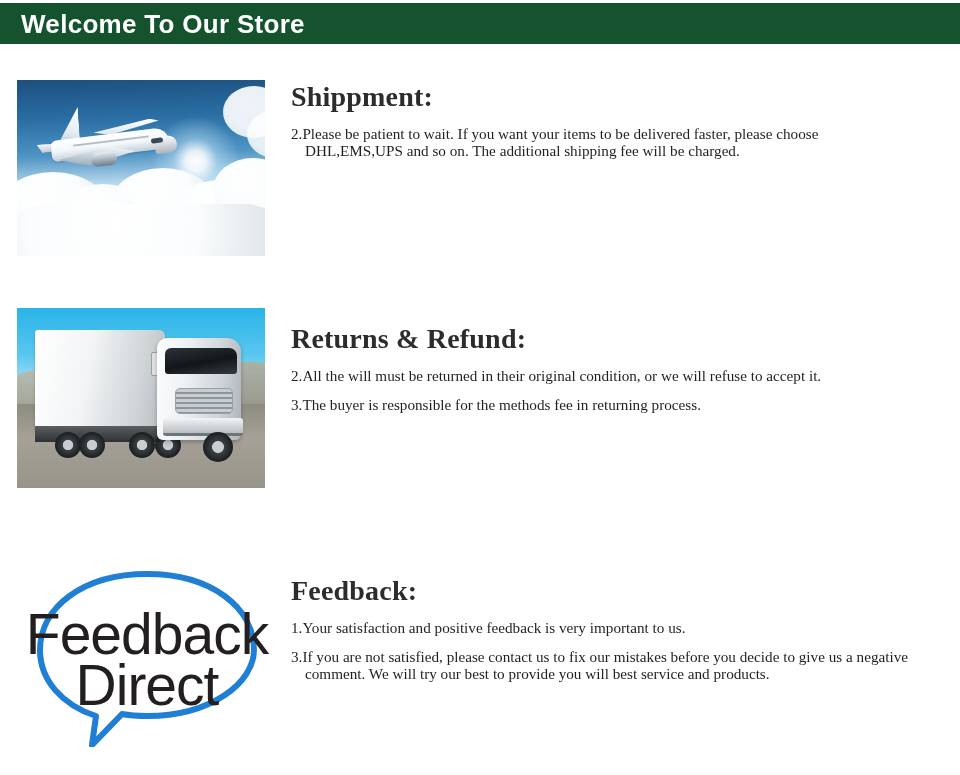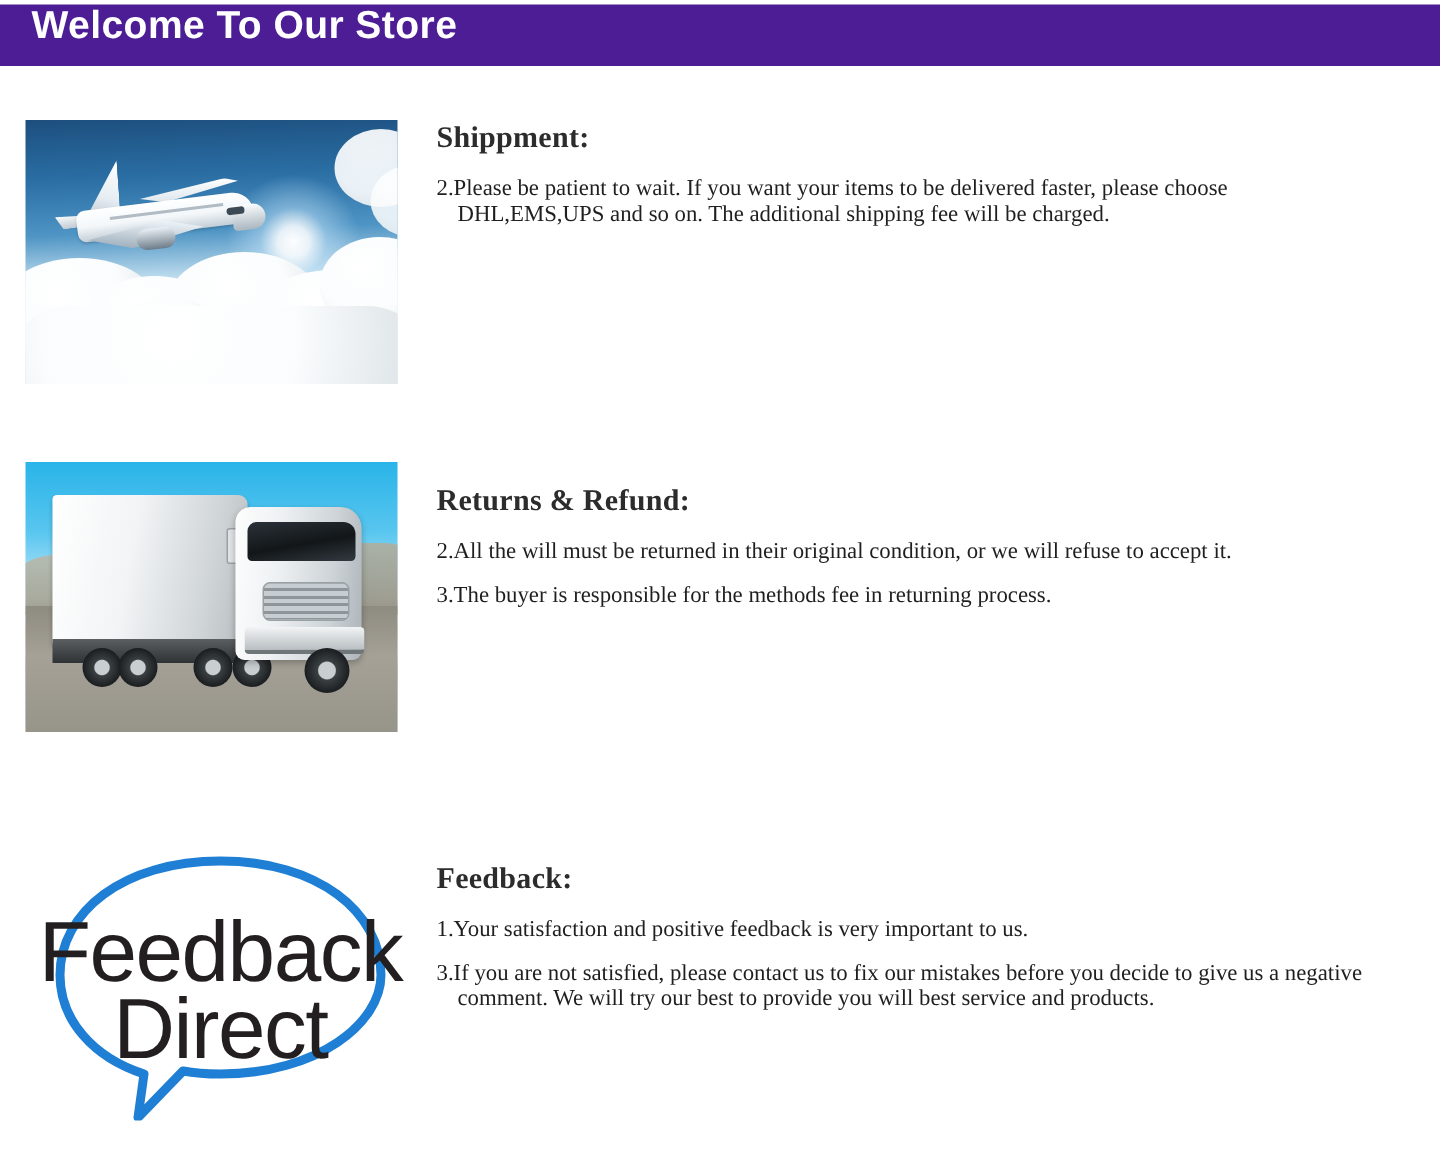--- a/index.html
+++ b/index.html
@@ -11,43 +11,43 @@
     font-family: "Liberation Serif", serif;
     overflow: hidden;
     position: relative;
   }
 
   
   .header-bar {
     position: absolute;
     left: 0; top: 3px;
     width: 960px; height: 41px;
-    background: #4c1d95;
+    background: #14532d;
     display: flex;
-    align-items: flex-start;
+    align-items: center;
   }
   .header-title {
     color: #ffffff;
     font-family: "Liberation Sans", sans-serif;
     font-weight: bold;
     font-size: 26px;
     letter-spacing: 0.3px;
     margin-left: 21px;
     line-height: 1;
   }
 
   
   .section { position: absolute; }
   .sect-media { position: absolute; }
   .sect-body  { position: absolute; }
 
   .sect-heading {
     font-family: "Liberation Serif", serif;
     font-weight: bold;
-    font-size: 20px;
+    font-size: 28px;
     color: #2c2c2c;
     letter-spacing: 0.2px;
     margin: 0 0 14px 0;
     line-height: 1.05;
   }
   .item-list { margin:0; padding:0; list-style:none; }
   .item {
     font-family: "Liberation Serif", serif;
     font-size: 15.2px;
     color: #1f1f1f;

